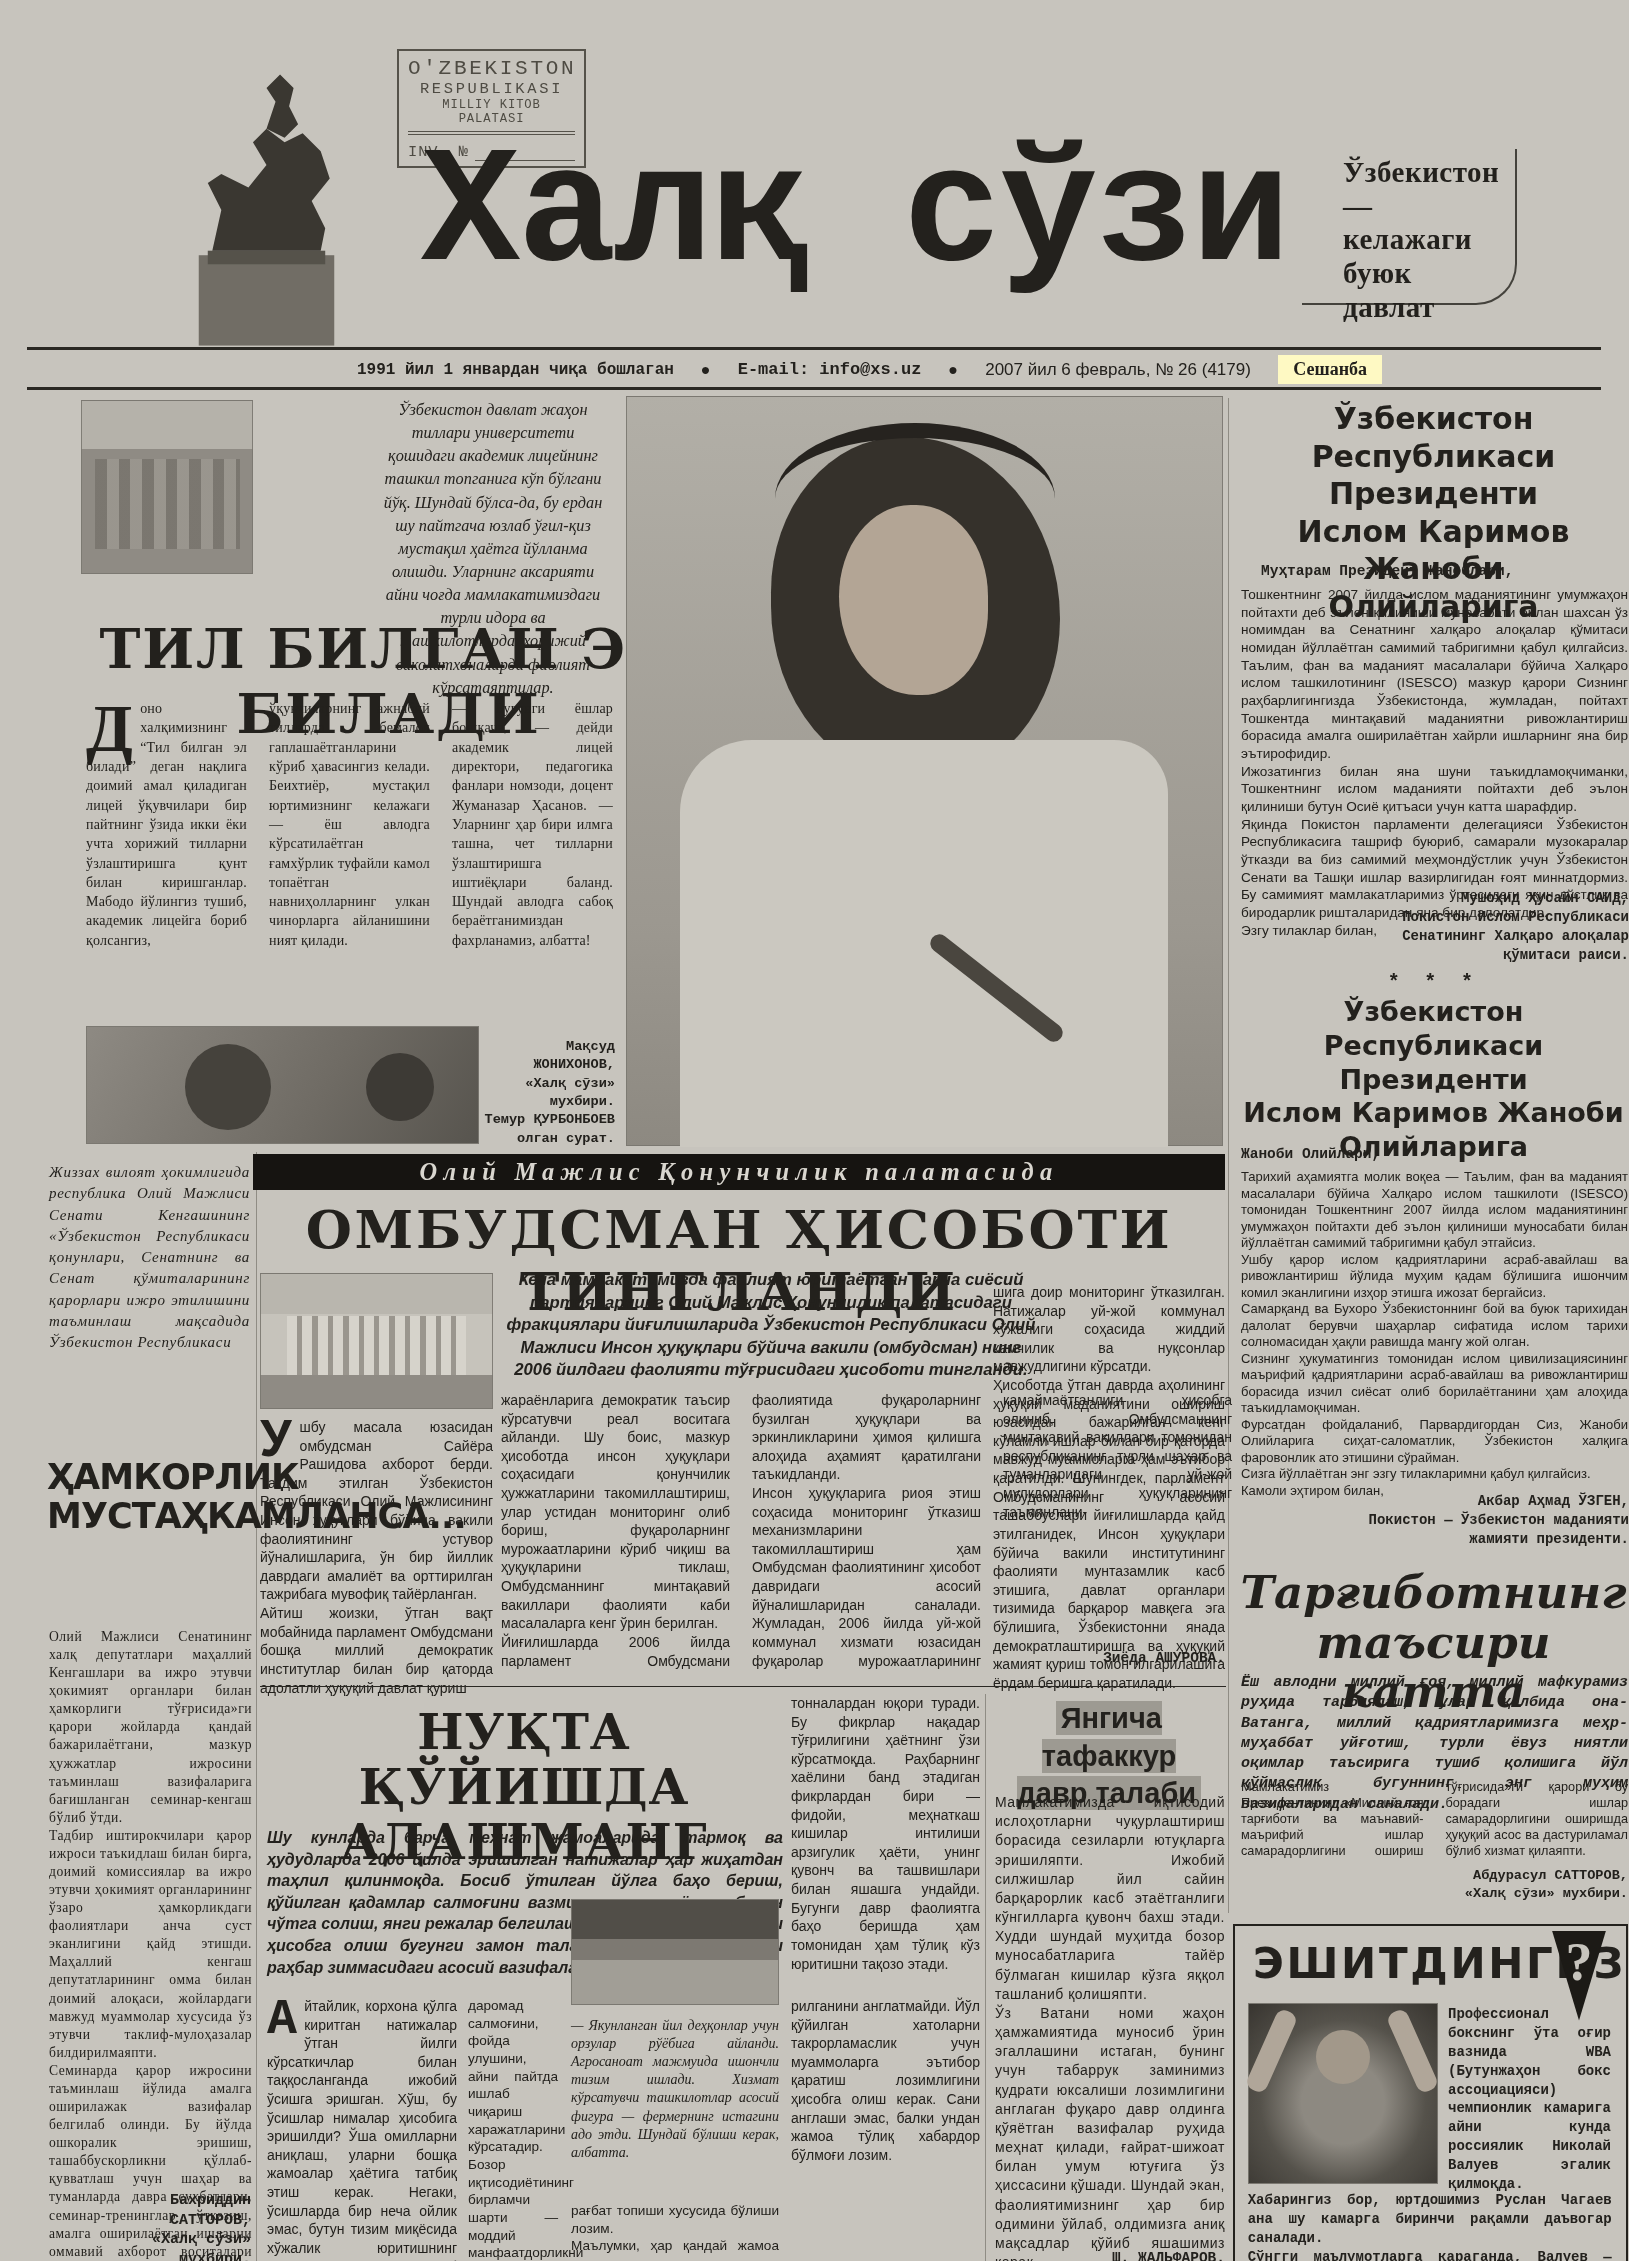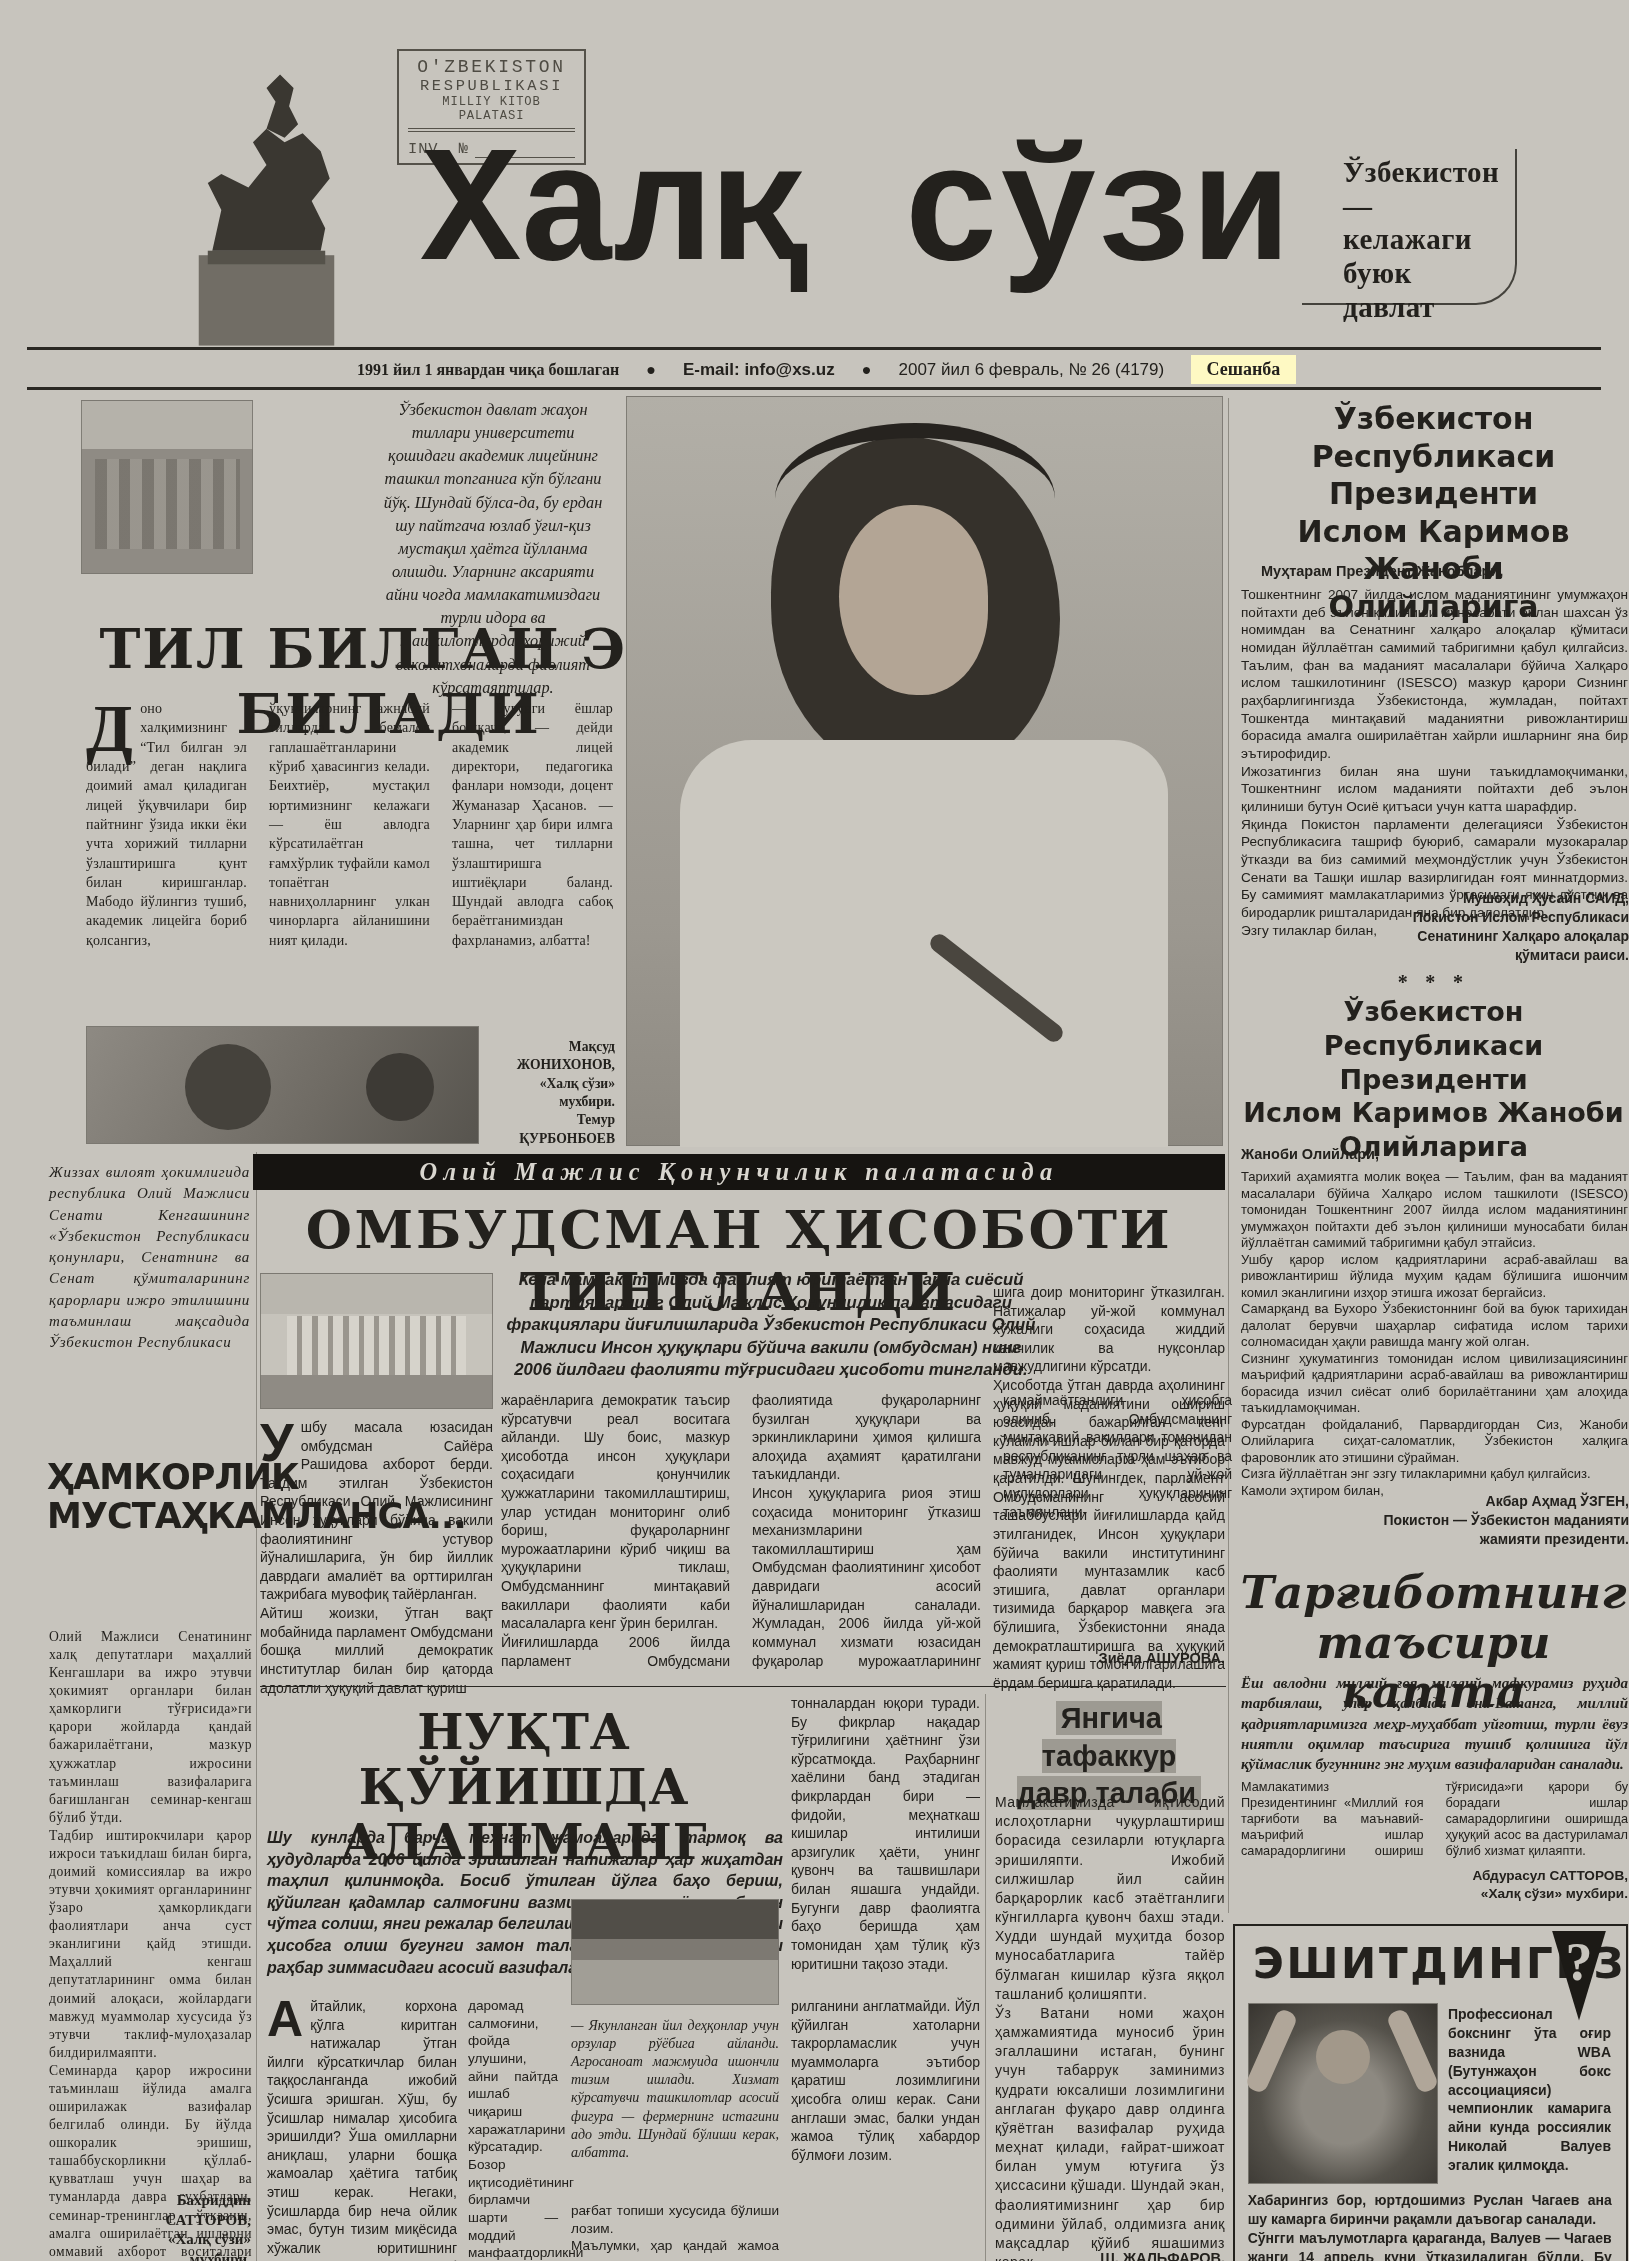--- a/index.html
+++ b/index.html
@@ -5,21 +5,21 @@
   html,body{margin:0;padding:0;background:#8a877f;}
   #paper{position:relative;width:1629px;height:2292px;background:#c7c4bd;color:#23211d;
          font-family:"Liberation Serif",serif;overflow:hidden;}
   .abs{position:absolute;}
   .pre{white-space:pre-line;}
   .serif{font-family:"Liberation Serif",serif;}
   .sans{font-family:"Liberation Sans",sans-serif;}
   .just{text-align:justify;}
   .ctr{text-align:center;}
   .rt{text-align:right;}
-  .b{font-weight:bold;}
+  .b{font-weight:bold;font-family:Liberation Mono, monospace;}
   .i{font-style:italic;}
   .rule{background:#2a2823;}
   .vrule{background:#8f8c84;width:1.4px;}
   .photo{background:#9a968e;box-shadow:0 0 0 0.9px #7b7871 inset;}
   .dropcap{float:left;font-weight:bold;line-height:.78;padding:2.7px 7.2px 0 0;}
   .colbody{column-gap:22px;}
   
   #stamp{border:2.3px solid #55524a;color:#4e4b43;padding:6.3px 9px 4.5px 9px;
          font-family:"Liberation Mono",monospace;letter-spacing:2.7px;text-align:center;}
   #stamp .dbl{border-top:1.8px solid #55524a;border-bottom:1.4px solid #55524a;height:2.3px;margin:4.5px 0 8.1px 0;}
@@ -58,21 +58,21 @@
   <div class="abs" style="left:131px;top:38px;width:271px;height:308px;">
     <svg width="271" height="308" viewBox="0 0 600 680">
       <rect x="150" y="480" width="300" height="200" fill="#716d65"></rect>
       <rect x="170" y="470" width="260" height="30" fill="#55524a"></rect>
       <path d="M180 470 L200 380 L170 320 L200 300 L260 330 L300 280 L270 230 L300 200 L340 230 L380 210 L420 250 L440 310 L400 360 L430 420 L420 470 Z" fill="#3a3731"></path>
       <path d="M300 200 L320 140 L300 110 L330 80 L360 110 L350 150 L370 190 L340 220 Z" fill="#3a3731"></path>
     </svg>
   </div>
 
   <div id="stamp" class="abs" style="left:397px;top:49px;width:167px;">
-    <div style="font-size:18px;">O'ZBEKISTON</div>
+    <div style="font-size:21px;">O'ZBEKISTON</div>
     <div style="font-size:15.4px;">RESPUBLIKASI</div>
     <div style="font-size:12.2px;letter-spacing:0.9px;">MILLIY KITOB PALATASI</div>
     <div class="dbl"></div>
     <div class="inv">
         <span style="font-size:15.4px;">INV. №</span>
       <span class="ln"></span>
       </div>
   </div>
 
   <div id="title" class="abs ctr" style="left:407px;top:133px;width:895px;">Халқ сўзи</div>

